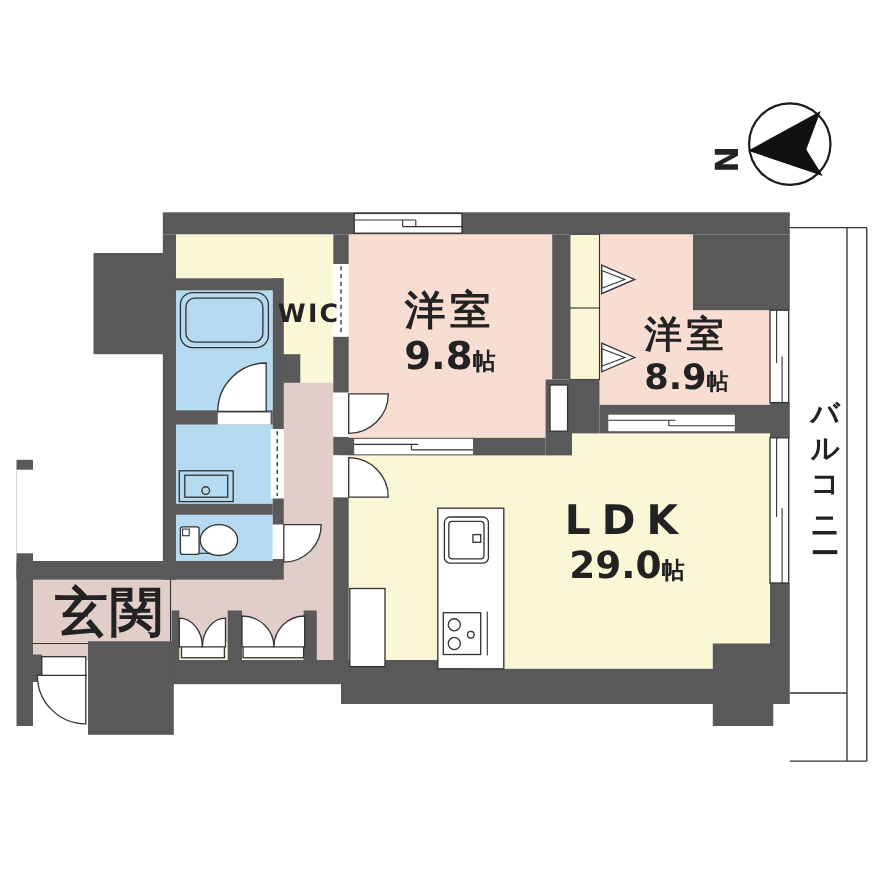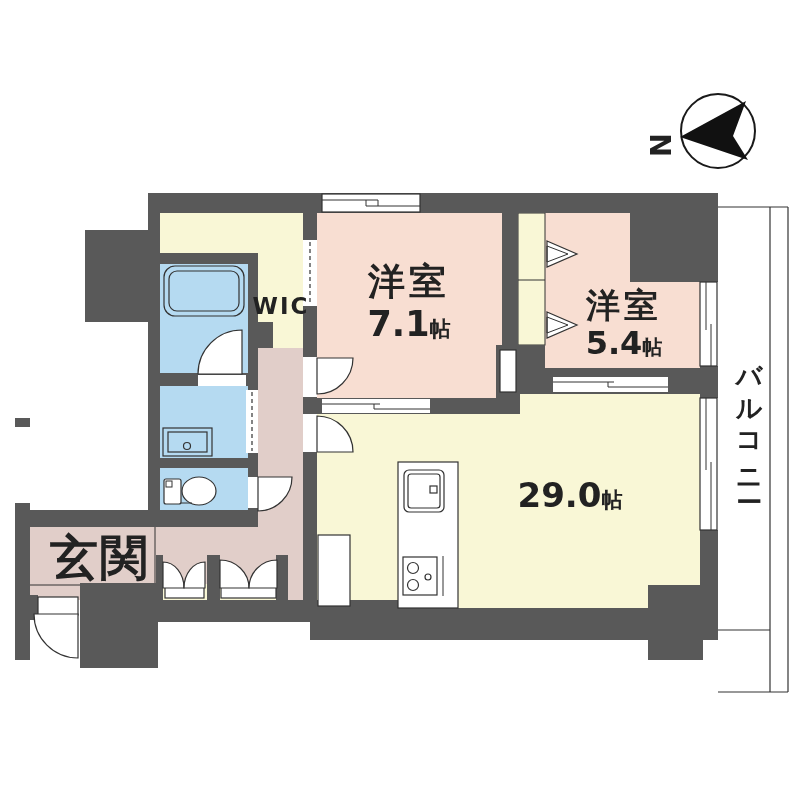--- a/index.html
+++ b/index.html
@@ -220,35 +220,36 @@
       <circle cx="718" cy="131" r="37" fill="#ffffff" stroke="#1a1a1a" stroke-width="2"></circle>
       <polygon points="680,137 746,101 733,136 748,160" fill="#111111"></polygon>
     </g>
   </svg>
 
   <div class="lbl north" style="left:661px;top:145px;font-size:29px;">N</div>
 
   <div class="lbl" style="left:409px;top:303px;">
     <div class="room-name" style="font-size:37px;">洋室</div>
     <div class="size-line" style="font-size:35px;margin-top:4px;">
-      <span>7.1</span><span class="unit" style="font-size:21px;">帖</span>
+      <span>9.8</span><span class="unit" style="font-size:21px;">帖</span>
     </div>
   </div>
 
   <div class="lbl" style="left:624px;top:324px;">
     <div class="room-name" style="font-size:34px;">洋室</div>
     <div class="size-line" style="font-size:32px;margin-top:3px;">
-      <span>5.4</span><span class="unit" style="font-size:20px;">帖</span>
+      <span>8.9</span><span class="unit" style="font-size:20px;">帖</span>
     </div>
   </div>
 
   <div class="lbl" style="left:570px;top:494px;">
+    <div class="ldk-name" style="font-size:37px;">LDK</div>
     <div class="size-line" style="font-size:34px;margin-top:4px;">
       <span>29.0</span><span class="unit" style="font-size:21px;">帖</span>
     </div>
   </div>
 
-  <div class="lbl" style="left:281px;top:286px;font-size:23px;letter-spacing:2px;margin-top:20px;">WIC</div>
+  <div class="lbl" style="left:281px;top:286px;font-size:23px;letter-spacing:2px;">WIC</div>
 
   <div class="lbl" style="left:100px;top:557px;font-size:48px;letter-spacing:2px;">玄関</div>
 
   <div class="lbl vtext" style="left:749px;top:420px;font-size:26px;">バルコニー</div>
 </div>
 
 </body></html>

